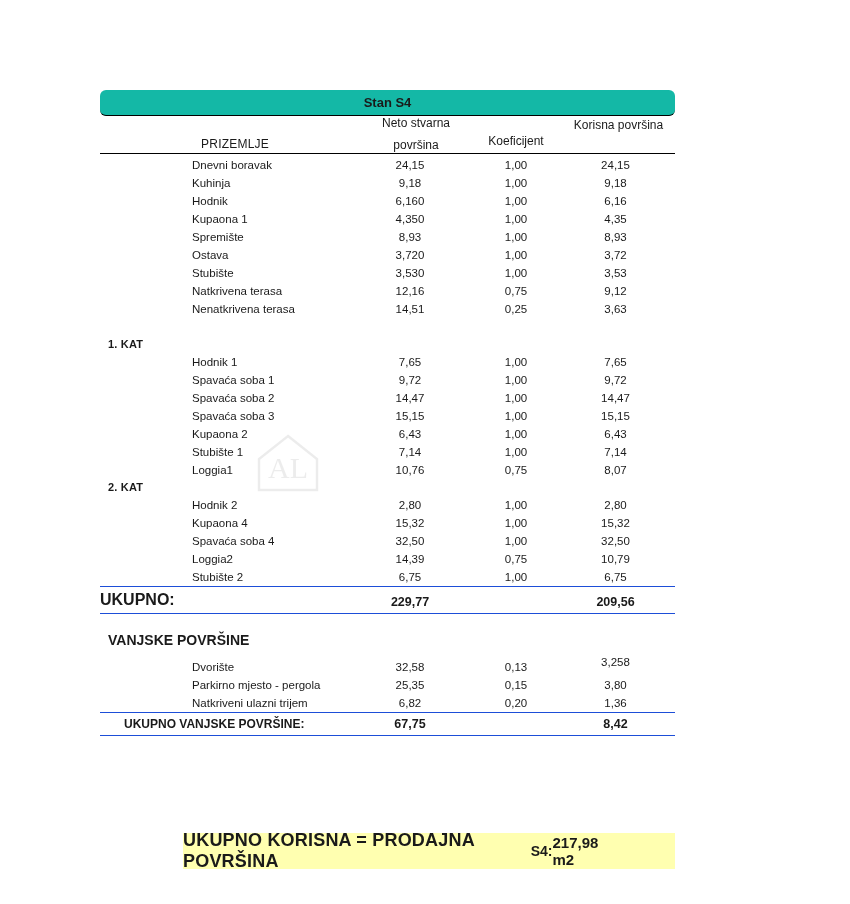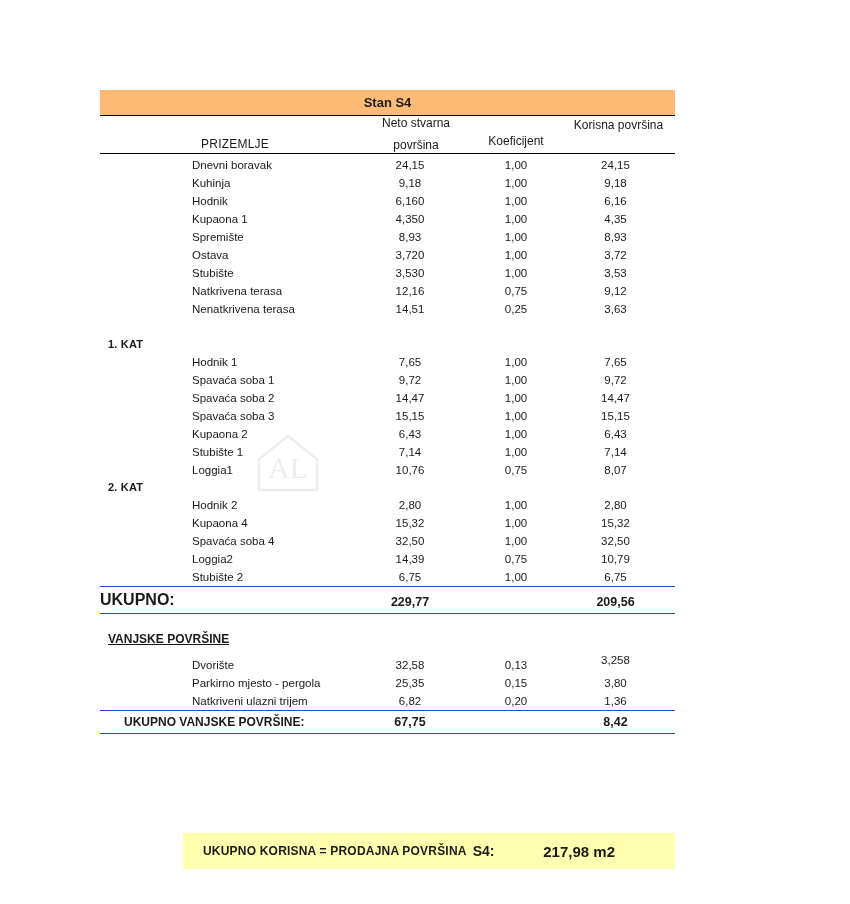--- a/index.html
+++ b/index.html
@@ -66,26 +66,27 @@
   
   .tbl {
     position: absolute;
     left: 100px;
     top: 90px;
     width: 575px;
     font-size: 11.5px;
   }
 
   .title-row {
-    background: #fdba74;
+    background: #14b8a6;
     text-align: center;
     font-weight: bold;
     font-size: 13px;
     padding: 5px 0 5px 0;
     border-bottom: 1px solid #000;
+    border-radius: 6px;
   }
 
   table.grid {
     width: 100%;
     border-collapse: collapse;
     table-layout: fixed;
   }
   table.grid td, table.grid th {
     padding: 0;
     vertical-align: bottom;
@@ -141,46 +142,45 @@
     text-align: center;
     font-weight: bold;
     font-size: 12.5px;
     padding: 4px 0 !important;
   }
   .total-num.neto { padding-right: 12px !important; }
   .total-num.kor  { padding-right: 6px !important; }
 
   .vanjske-title {
     font-weight: bold;
-    font-size: 12px;
+    font-size: 14px;
     padding: 4px 0 4px 8px !important;
-    text-decoration: underline;
   }
   .vanjske-total-label {
     font-weight: bold;
     font-size: 12px;
     text-align: left;
     padding: 4px 0 4px 24px !important;
   }
 
   
   .final-bar {
     position: absolute;
     left: 183px;
     top: 833px;
     width: 492px;
     height: 36px;
     background: #ffffb0;
     display: flex;
     align-items: center;
   }
   .final-text {
-    font-size: 12px;
-    font-weight: bold;
-    padding-left: 20px;
+    font-size: 18px;
+    font-weight: bold;
+    padding-left: 0;
     letter-spacing: 0.2px;
   }
   .final-code {
     font-size: 14px;
     font-weight: bold;
     padding-left: 6px;
   }
   .final-value {
     font-size: 15px;
     font-weight: bold;

